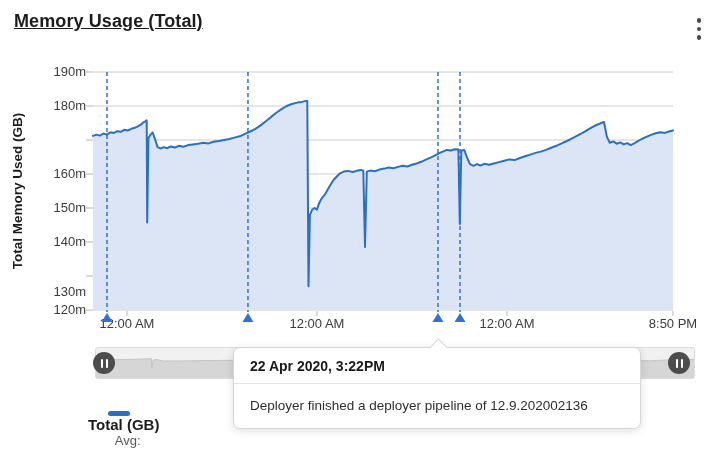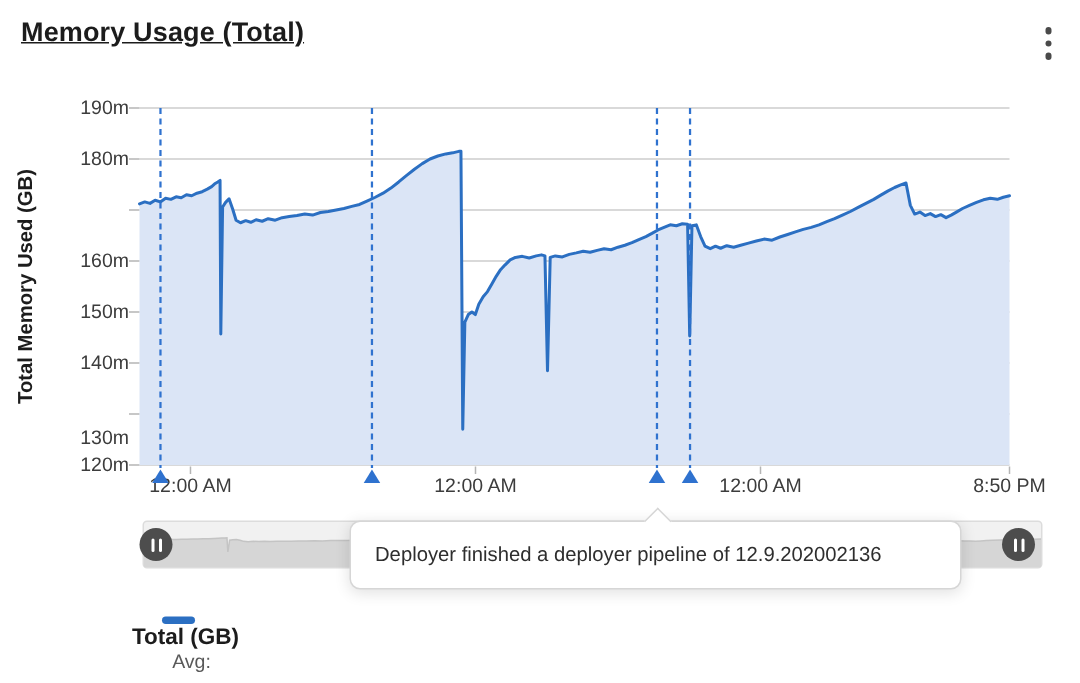--- a/index.html
+++ b/index.html
@@ -111,16 +111,17 @@
   </div>
 
   <div class="legend">
     <span class="swatch" style="background: rgb(43, 111, 194);"></span>
     <span class="legend-label">Total (GB)</span>
     <span class="legend-avg">Avg:</span>
   </div>
 
   <div class="tooltip">
     <div class="tooltip-caret"></div>
+    <div class="tooltip-header">22 Apr 2020, 3:22PM</div>
     <div class="tooltip-body">Deployer finished a deployer pipeline of 12.9.202002136</div>
   </div>
 
 </div>
 
 </body></html>

